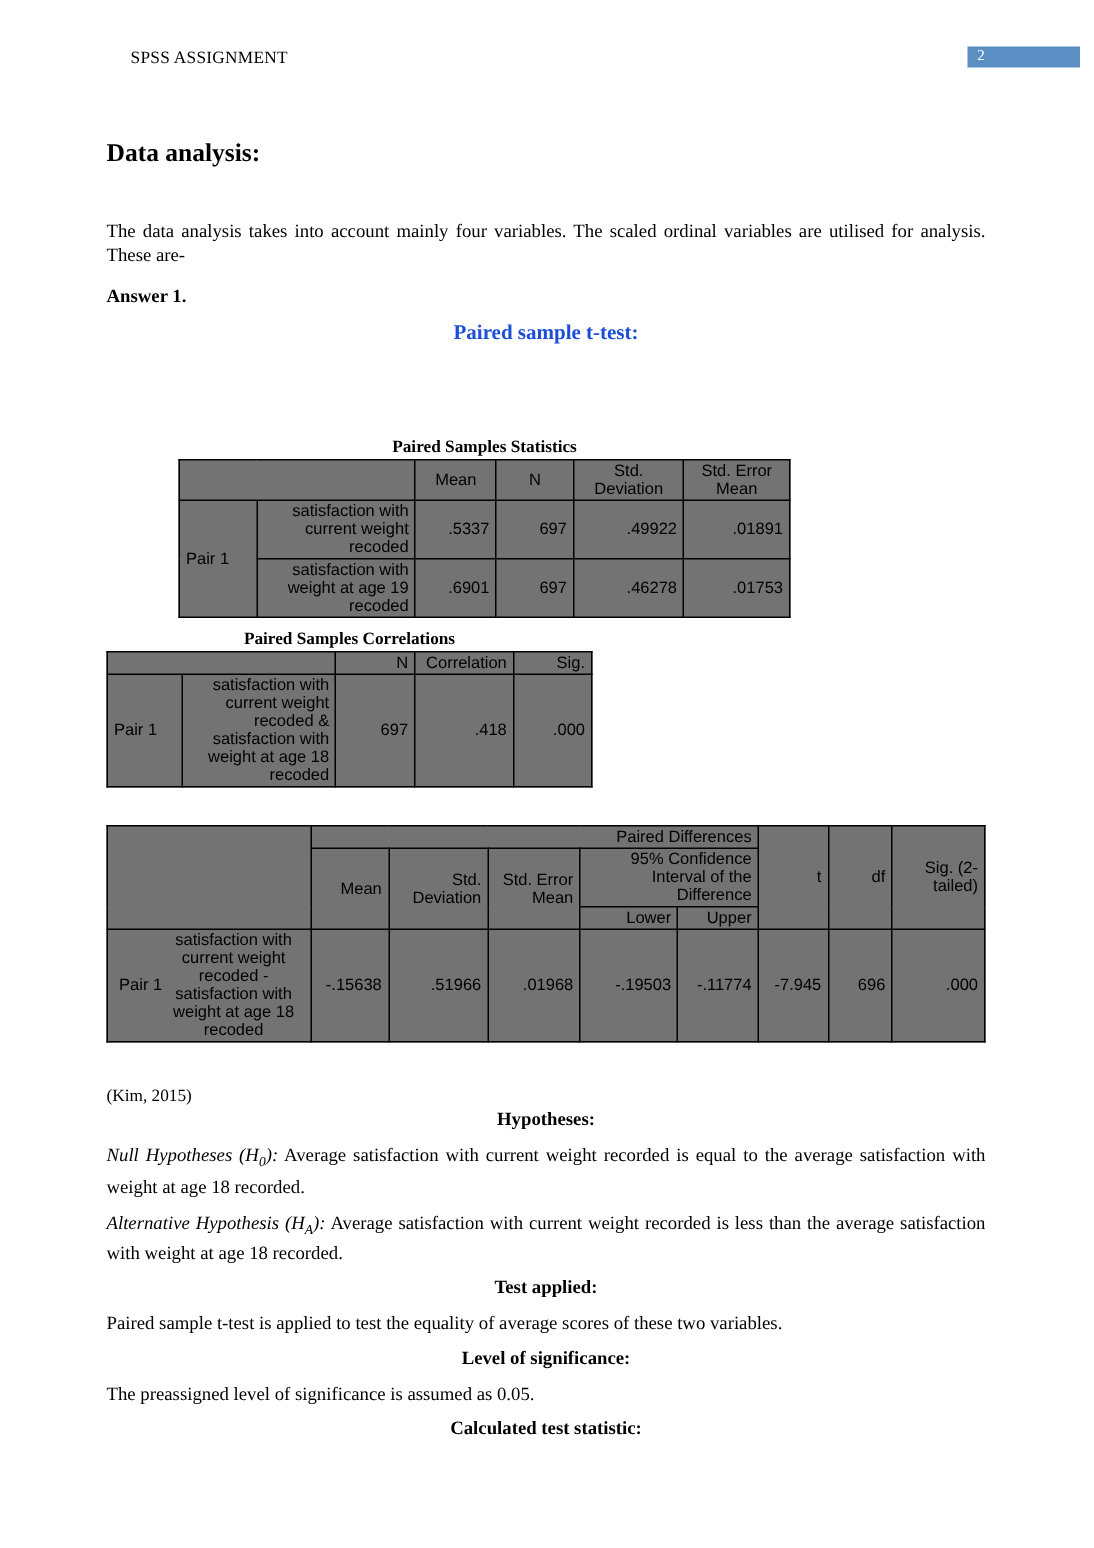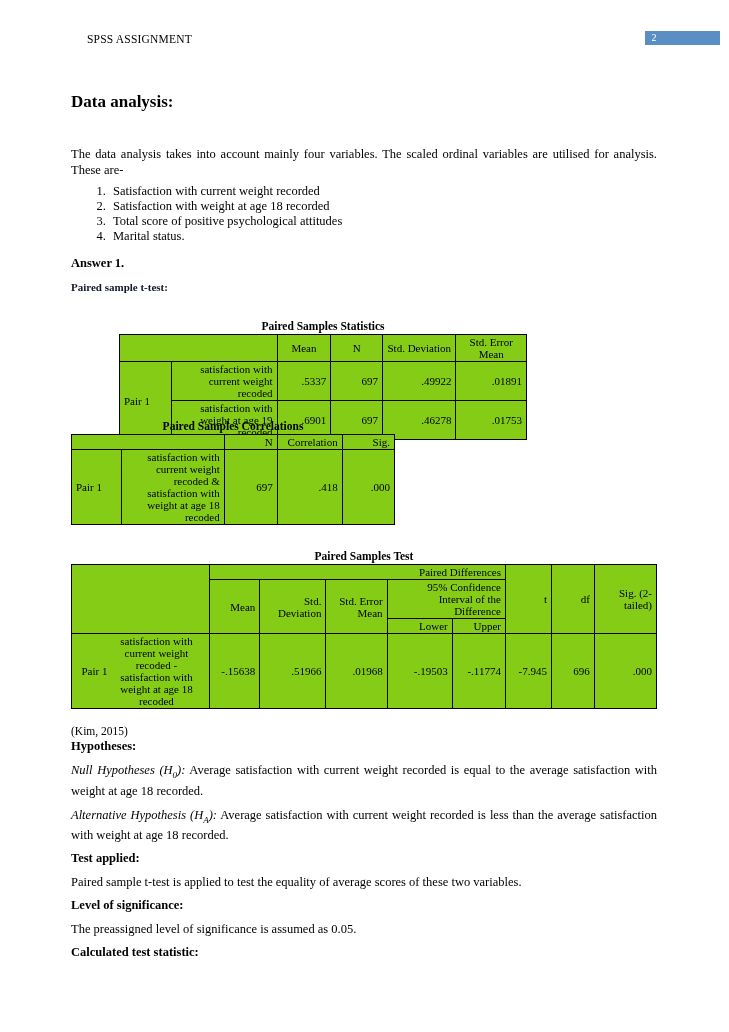--- a/index.html
+++ b/index.html
@@ -84,51 +84,52 @@
     line-height: 14.5px;
   }
   ol.var-list li { margin: 0 0 0.5px 0; padding-left: 4px; }
 
   .answer-head {
     font-weight: bold;
     font-size: 12.5px;
     margin: 12px 0 0 0;
   }
   .subhead-blue {
-    color: #0f172a;
-    font-weight: bold;
-    font-size: 11px;
+    color: #1d4ed8;
+    font-weight: bold;
+    font-size: 14px;
     margin: 10px 0 0 0;
+    text-align: center;
   }
 
   
   .tbl-caption {
     font-weight: bold;
     font-size: 11.5px;
     text-align: center;
     margin: 0 0 2px 0;
   }
   table.spss {
     border-collapse: collapse;
     font-size: 11px;
-    font-family: Liberation Serif, serif;
-    background: #84cc16;
+    font-family: Liberation Sans, sans-serif;
+    background: #737373;
   }
   table.spss td, table.spss th {
     border: 1px solid #000000;
     padding: 1px 4px;
     vertical-align: middle;
     font-weight: normal;
   }
   .c { text-align: right; }
   .r { text-align: right; }
   .l { text-align: left; }
 
   
-  .t1wrap { position: absolute; left: 71px; top: 320px; width: 586px; padding-left: 48px; }
+  .t1wrap { position: absolute; left: 71px; top: 292px; width: 586px; padding-left: 48px; }
   .t1 { width: 408px; margin: 0 auto 0 0; }
   .t1 .hdr td { text-align: center; }
 
   
   .t2wrap { position: absolute; left: 71px; top: 420px; width: 586px; }
   .t2 { width: 324px; }
 
   
   .t3wrap { position: absolute; left: 71px; top: 550px; width: 586px; }
   .t3 { width: 586px; }
@@ -140,45 +141,39 @@
     font-size: 11.5px;
   }
 
   .tail {
     position: absolute;
     left: 71px;
     top: 739px;
     width: 586px;
   }
   .tail p { font-size: 12.5px; line-height: 16px; margin: 0 0 8px 0; text-align: justify; }
-  .tail .hd { font-weight: bold; margin: 0 0 8px 0; font-size: 12.5px; }
+  .tail .hd { font-weight: bold; margin: 0 0 8px 0; font-size: 12.5px; text-align: center; }
   .ital { font-style: italic; }
   sub { font-size: 9px; }
 </style>
 </head>
 <body>
 
 <div class="page">
 
   <div class="header">
     <div class="header-title">SPSS ASSIGNMENT</div>
     <div class="page-number-box"></div>
     <div class="page-number">2</div>
   </div>
 
   <div class="content">
     <div class="bold-head">Data analysis:</div>
     <div class="gap-lg"></div>
     <p class="para">The data analysis takes into account mainly four variables. The scaled ordinal variables are utilised for analysis. These are-</p>
-    <ol class="var-list">
-      <li>Satisfaction with current weight recorded</li>
-      <li>Satisfaction with weight at age 18 recorded</li>
-      <li>Total score of positive psychological attitudes</li>
-      <li>Marital status.</li>
-    </ol>
     <div class="answer-head">Answer 1.</div>
     <div class="subhead-blue">Paired sample t-test:</div>
   </div>
 
   <div class="t1wrap">
     <div class="tbl-caption" style="width:408px;">Paired Samples Statistics</div>
     <table class="spss t1">
       <tbody>
           <tr class="hdr">
         <td style="width:50px; border-right:none;"></td>
@@ -223,21 +218,20 @@
         <td class="c">satisfaction with current weight recoded &amp; satisfaction with weight at age 18 recoded</td>
         <td class="r">697</td>
         <td class="r">.418</td>
         <td class="r">.000</td>
       </tr>
     </tbody>
       </table>
   </div>
 
   <div class="t3wrap">
-    <div class="tbl-caption" style="width:586px;">Paired Samples Test</div>
     <table class="spss t3">
       <tbody>
           <tr>
         <td rowspan="3" style="width:142px;"></td>
         <td colspan="5" class="c" style="width:292px;">Paired Differences</td>
         <td rowspan="3" class="c" style="width:40px;">t</td>
         <td rowspan="3" class="c" style="width:40px;">df</td>
         <td rowspan="3" class="c" style="width:62px;">Sig. (2-tailed)</td>
       </tr>
       <tr>

